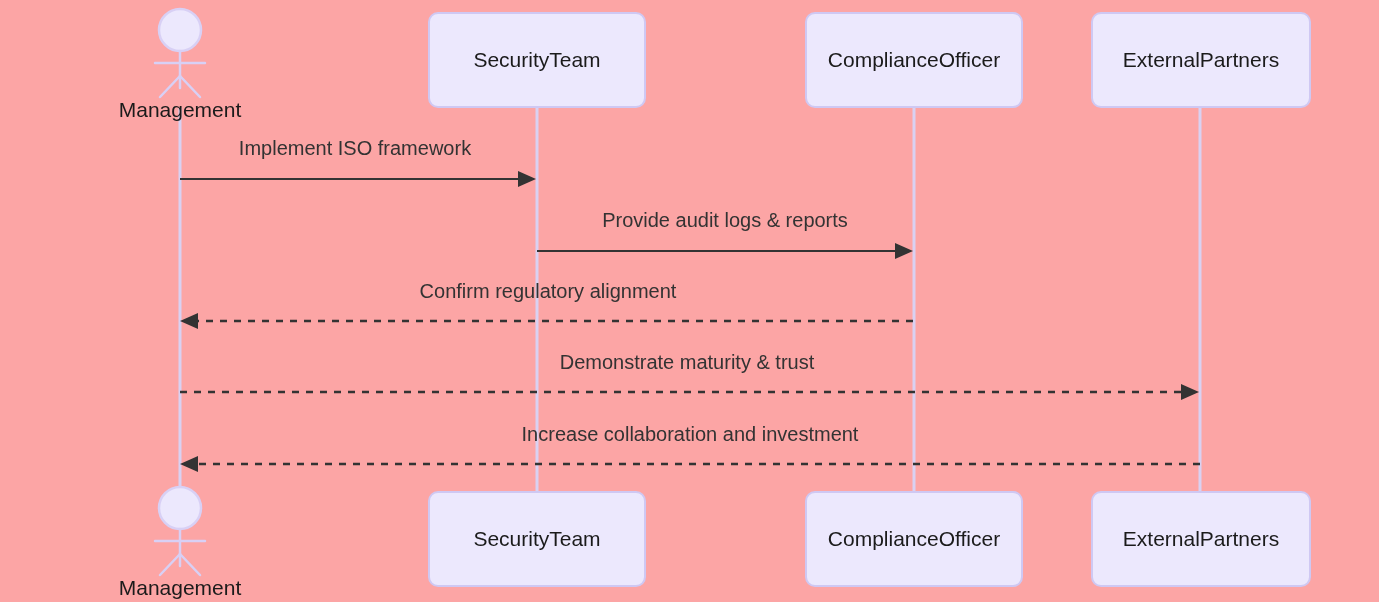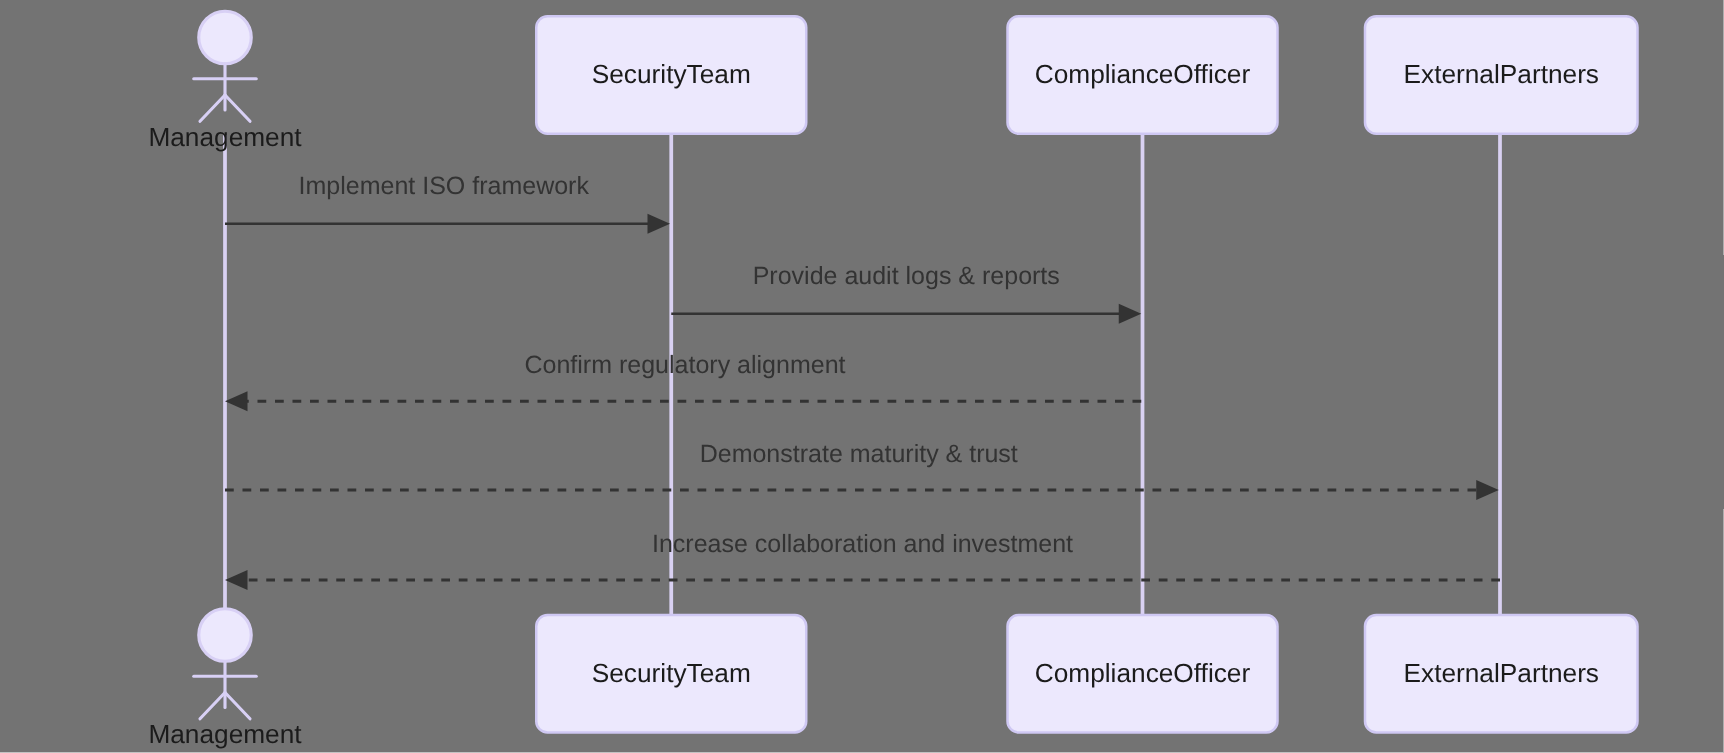--- a/index.html
+++ b/index.html
@@ -8,21 +8,21 @@
     padding: 0;
     background: #ffffff;
   }
   body {
     font-family: "Liberation Sans", sans-serif;
   }
   #diagram-root {
     position: relative;
     width: 1379px;
     height: 602px;
-    background: #737373;
+    background: #fca5a5;
     overflow: hidden;
   }
   svg.seq-canvas {
     display: block;
     width: 1379px;
     height: 602px;
   }
   .participant-box-rect {
     fill: #ECE8FD;
     stroke: #CFC8F3;

